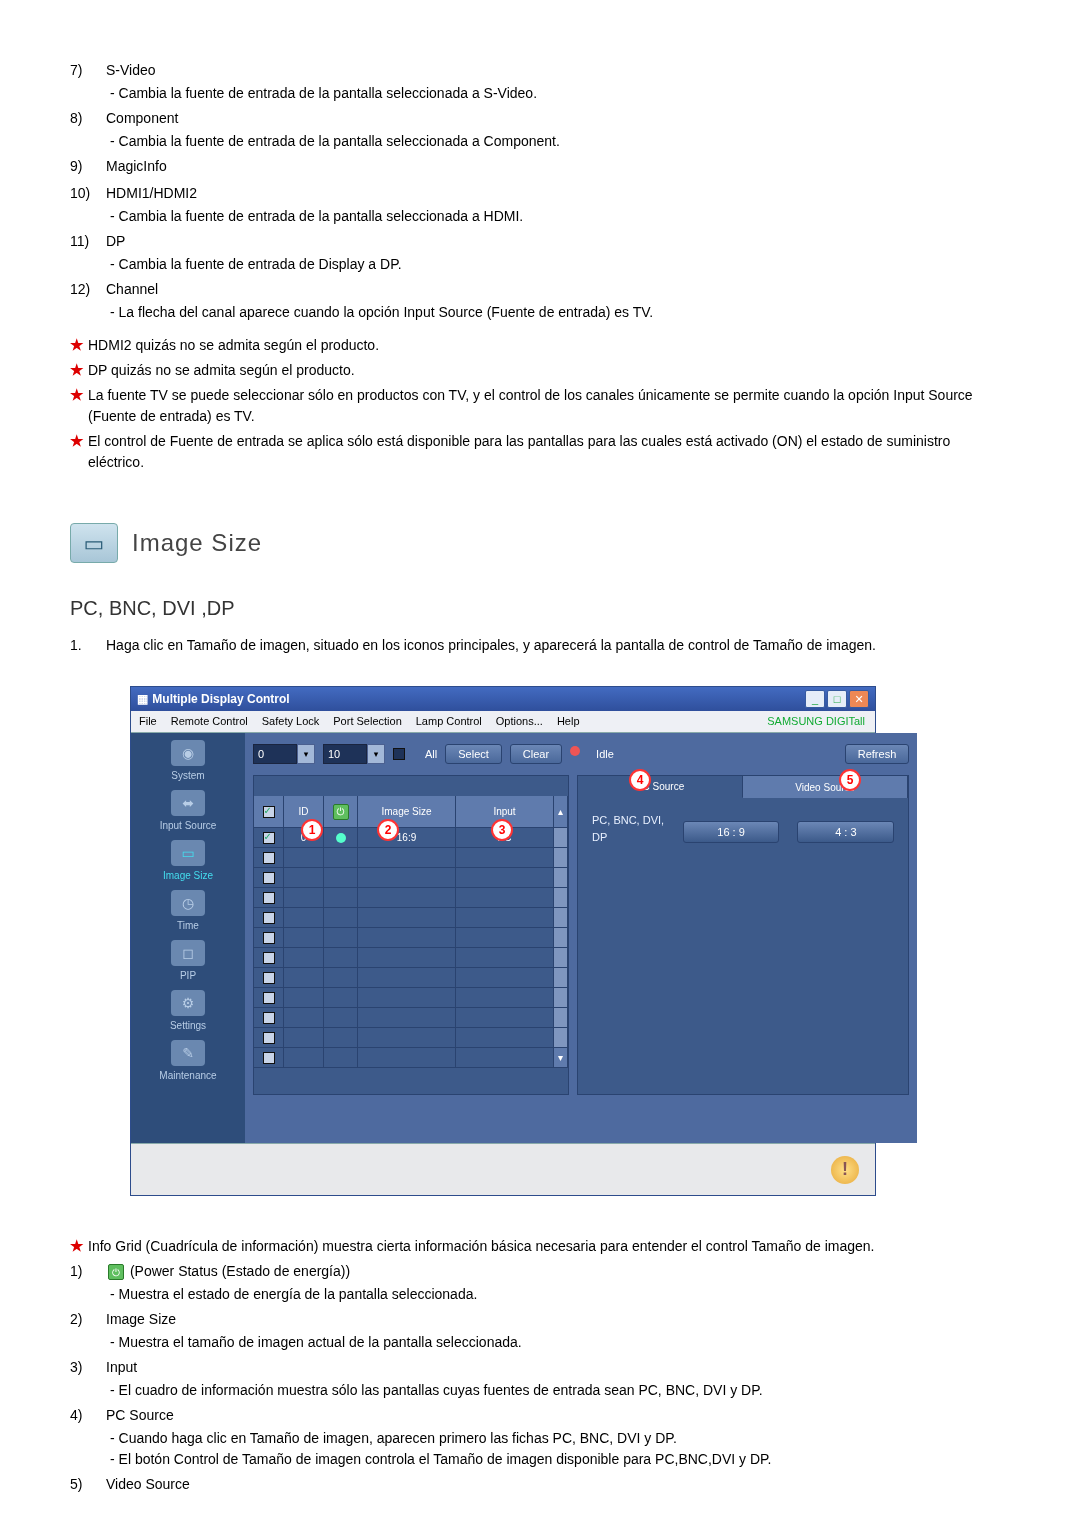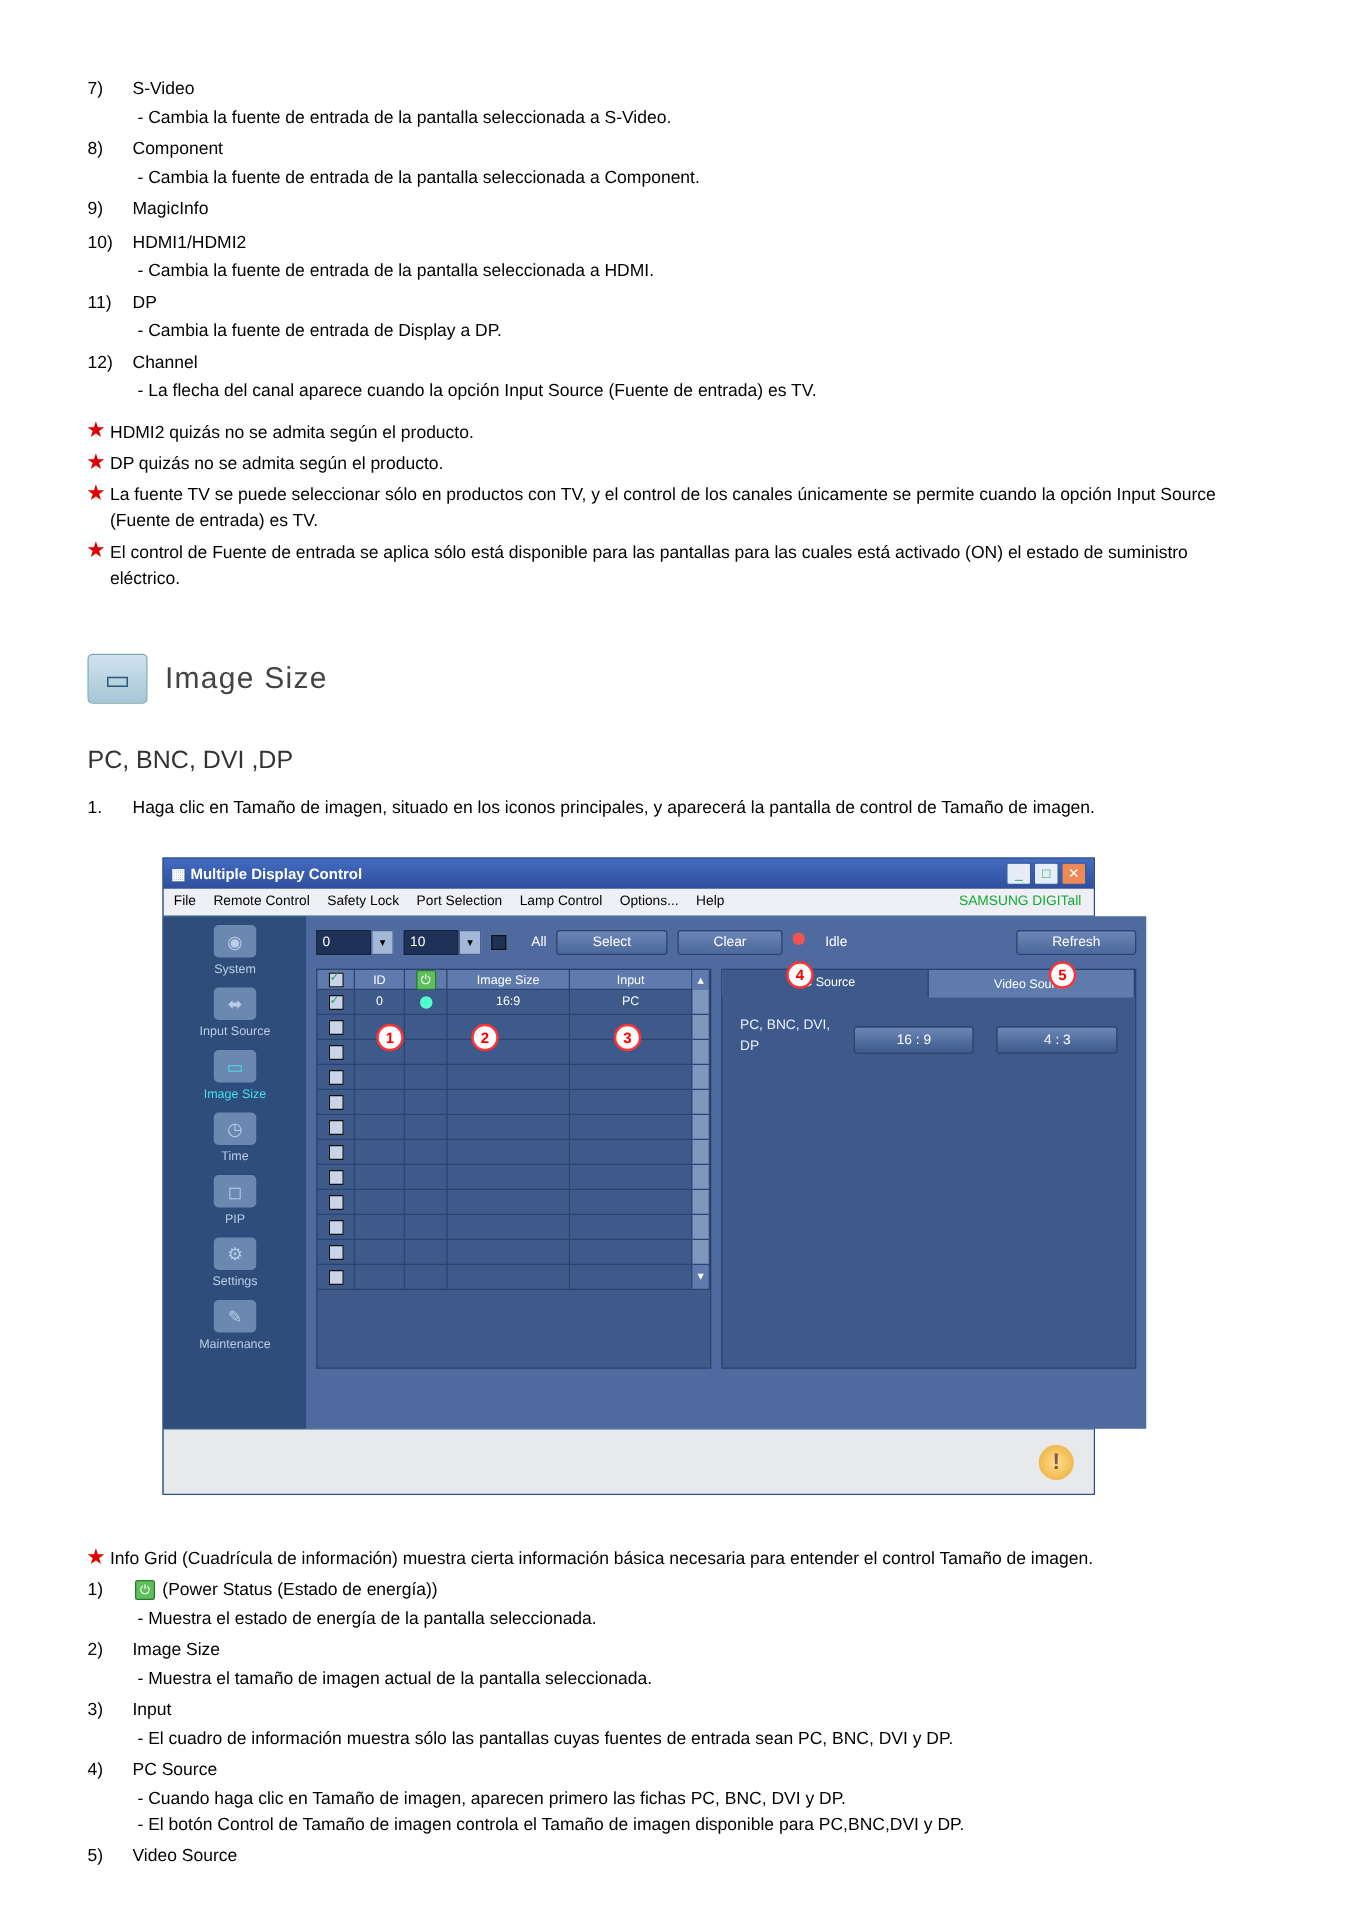--- a/index.html
+++ b/index.html
@@ -138,37 +138,37 @@
     display: flex;
     gap: 8px;
     align-items: center;
     height: 42px;
   }
   .spin { display:flex; }
   .spin input { width: 44px; height: 20px; background:#1e3258; border:1px solid #1a2540; color:#fff; padding:2px 4px; font-size:11px;}
   .spin .sbtn{ width:18px;height:20px;background:#a3b8d8;border:1px solid #4b6090;font-size:9px; }
   .chklbl { display:flex;align-items:center;gap:20px;color:#fff;font-size:11px;}
   .chklbl .cb{width:12px;height:12px;background:#1e3258;border:1px solid #111;}
-  .tbtn { padding:3px 28px;font-size:11px;border:1px solid #2a4370;background:linear-gradient(#6b87b6,#4a689a);color:#fff;border-radius:3px;}
+  .tbtn { padding:3px 12px;font-size:11px;border:1px solid #2a4370;background:linear-gradient(#6b87b6,#4a689a);color:#fff;border-radius:3px;}
   .idle { display:flex;gap:16px;font-size:11px;}
   .idle .dot{width:10px;height:10px;background:#e55;border-radius:50%;}
   .tablewrap {
     padding: 0 8px 8px 8px;
     display: grid;
     grid-template-columns: 316px 1fr;
     gap: 8px;
     flex: 1;
   }
   .datatable {
     border: 1px solid #2a4370;
     background: #3d5a8a;
     height: 320px;
     display:flex;flex-direction:column;
   }
-  .thead { display:grid;grid-template-columns:30px 40px 34px 1fr 1fr 14px;background:#5f7bad;border-bottom:1px solid #2a4370;font-size:10px;height:16px;}
+  .thead { display:grid;grid-template-columns:30px 40px 34px 1fr 1fr 14px;background:#5f7bad;border-bottom:1px solid #2a4370;font-size:10px;height:32px;margin-top:20px;}
   .thead > div{display:flex;align-items:center;justify-content:center;border-right:1px solid #2a4370;}
   .trow { display:grid;grid-template-columns:30px 40px 34px 1fr 1fr 14px;height:20px;font-size:10px;}
   .trow > div{display:flex;align-items:center;justify-content:center;border-right:1px solid #2a4370;border-bottom:1px solid #2a4370;}
   .cbcell{width:12px;height:12px;background:#c8d4e8;border:1px solid #111;}
   .cbcell.chk::after{content:'✓';color:#2a6;font-size:10px;display:block;line-height:8px;}
   .sc{background:#5f7bad;}
   .rtabs {
     background: #3d5a8a;
     border: 1px solid #2a4370;
     height: 320px;

